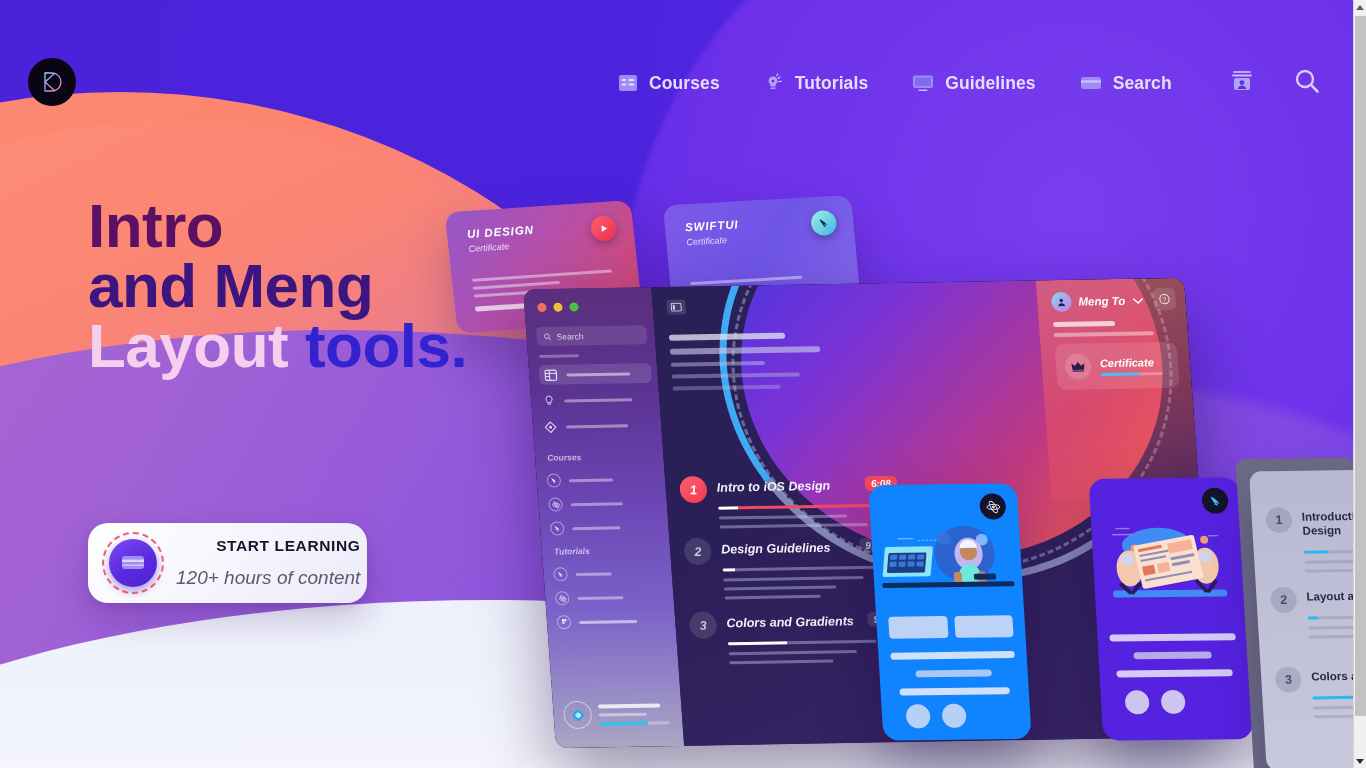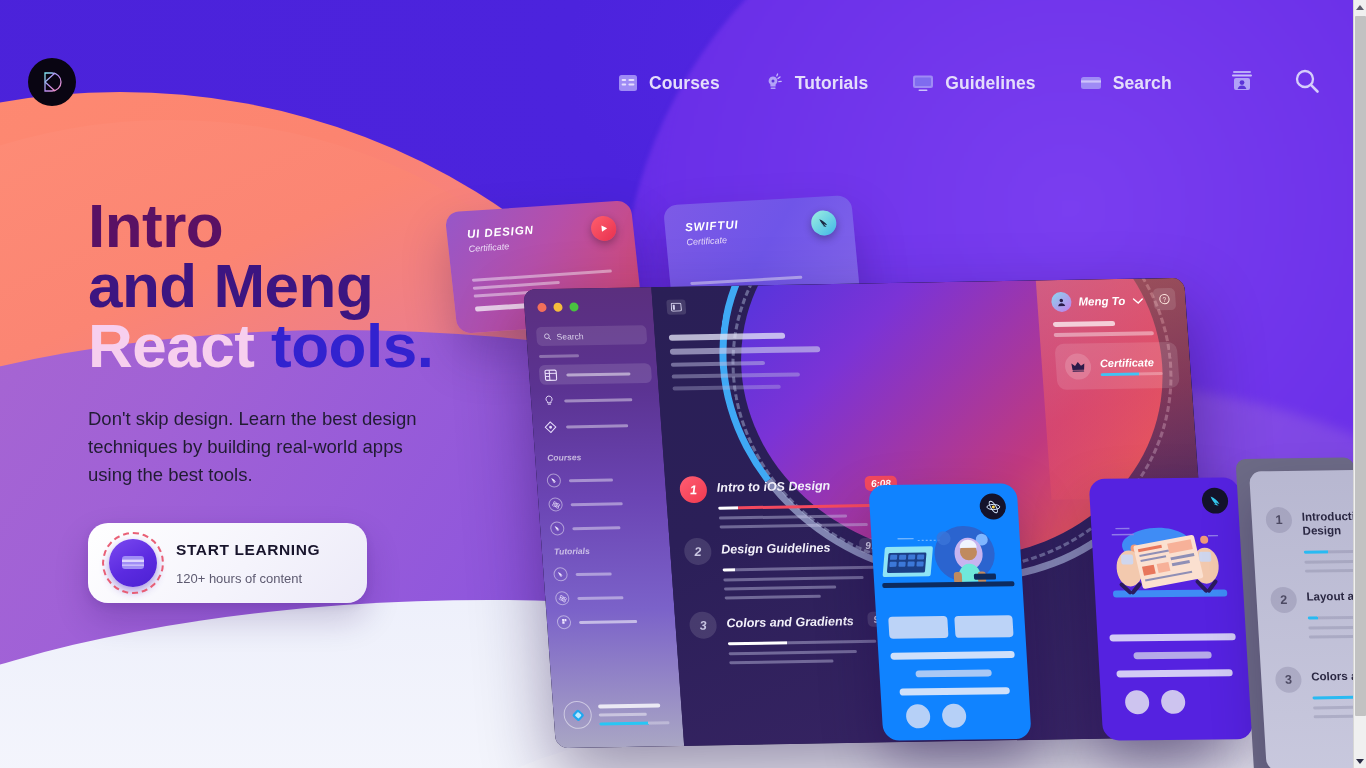--- a/index.html
+++ b/index.html
@@ -189,28 +189,28 @@
     border: 2.5px dashed #e8536b;
     opacity: .92;
   }
   .cta-circle {
     width: 48px; height: 48px;
     border-radius: 50%;
     background: linear-gradient(150deg, #7b49f0 0%, #5b2ae0 55%, #4b21d2 100%);
     display: flex; align-items: center; justify-content: center;
     box-shadow: 0 4px 10px rgba(70,30,190,.45);
   }
-  .cta-txt { margin-left: 16px; }
+  .cta-txt { margin-left: 16px; text-align: right; }
   .cta-title {
     font-size: 15.5px; font-weight: bold; color: #18142c;
     letter-spacing: .6px;
   }
   .cta-sub {
     margin-top: 12px;
-    font-size: 13px; color: #5d5a70;
+    font-size: 19px; color: #5d5a70; font-style: italic;
   }
 
   
   .scene { position: absolute; inset: 0; z-index: 20; }
 
   
   .cert {
     position: absolute;
     border-radius: 14px;
     overflow: hidden;
@@ -985,23 +985,22 @@
               <line x1="17.2" y1="17.2" x2="23.5" y2="23.5" stroke="#d6cefb" stroke-width="2.6" stroke-linecap="round"></line>
             </svg>
         </span>
       </div>
     </div>
 
     <div class="hero">
       <h1>
         <span class="hl-1">Intro</span>
         <span class="hl-2">and Meng</span>
-        <span class="hl-3"><span class="hl-3a">React </span><span class="hl-3b">tools.</span></span>
+        <span class="hl-3"><span class="hl-3a">Layout </span><span class="hl-3b">tools.</span></span>
       </h1>
-      <p>Don't skip design. Learn the best design techniques by building real-world apps using the best tools.</p>
     </div>
 
     <div class="cta">
       <div class="cta-ico-wrap">
         <div class="cta-ring"></div>
         <div class="cta-circle">
           <svg width="24" height="18" viewBox="0 0 24 18">
               <rect x="1" y="2" width="22" height="13" rx="3" fill="#a08df5"></rect>
               <rect x="1" y="5.6" width="22" height="2.4" fill="#ded5fd"></rect>
               <rect x="1" y="10.4" width="22" height="1.6" fill="#c8bcfa"></rect>

